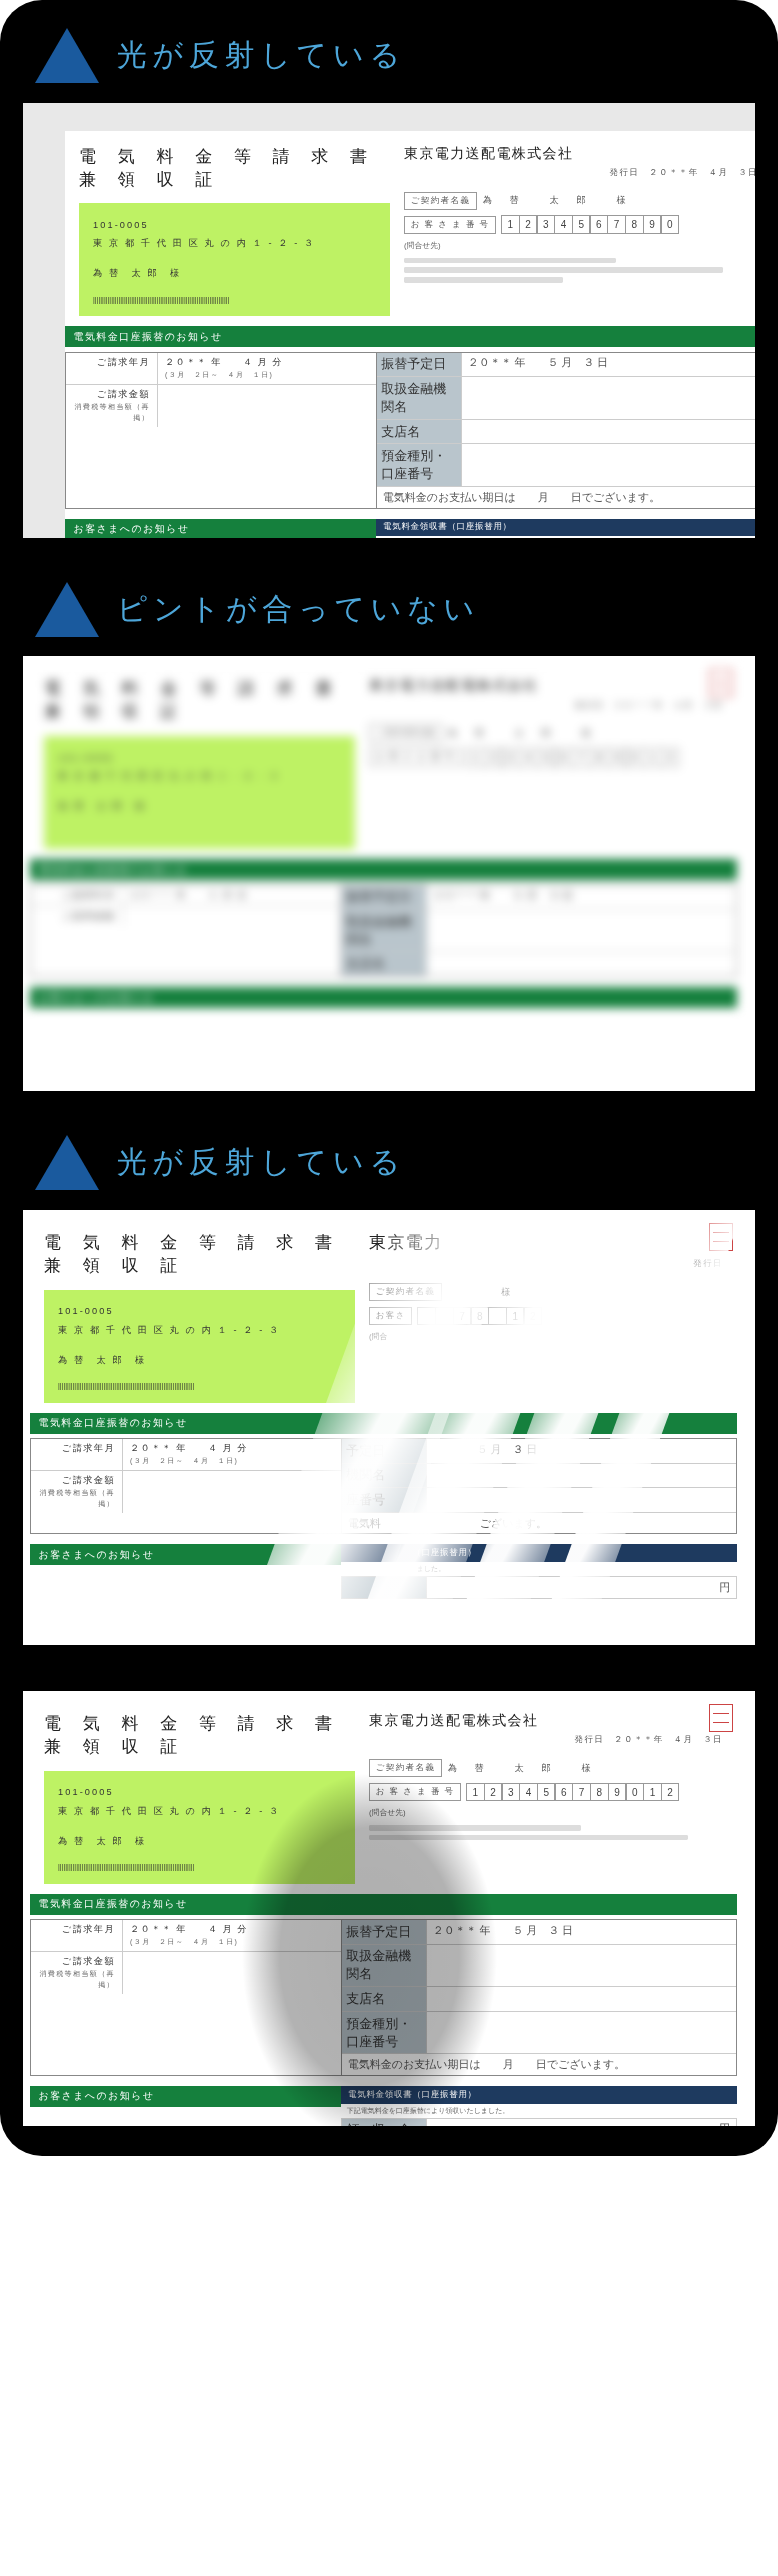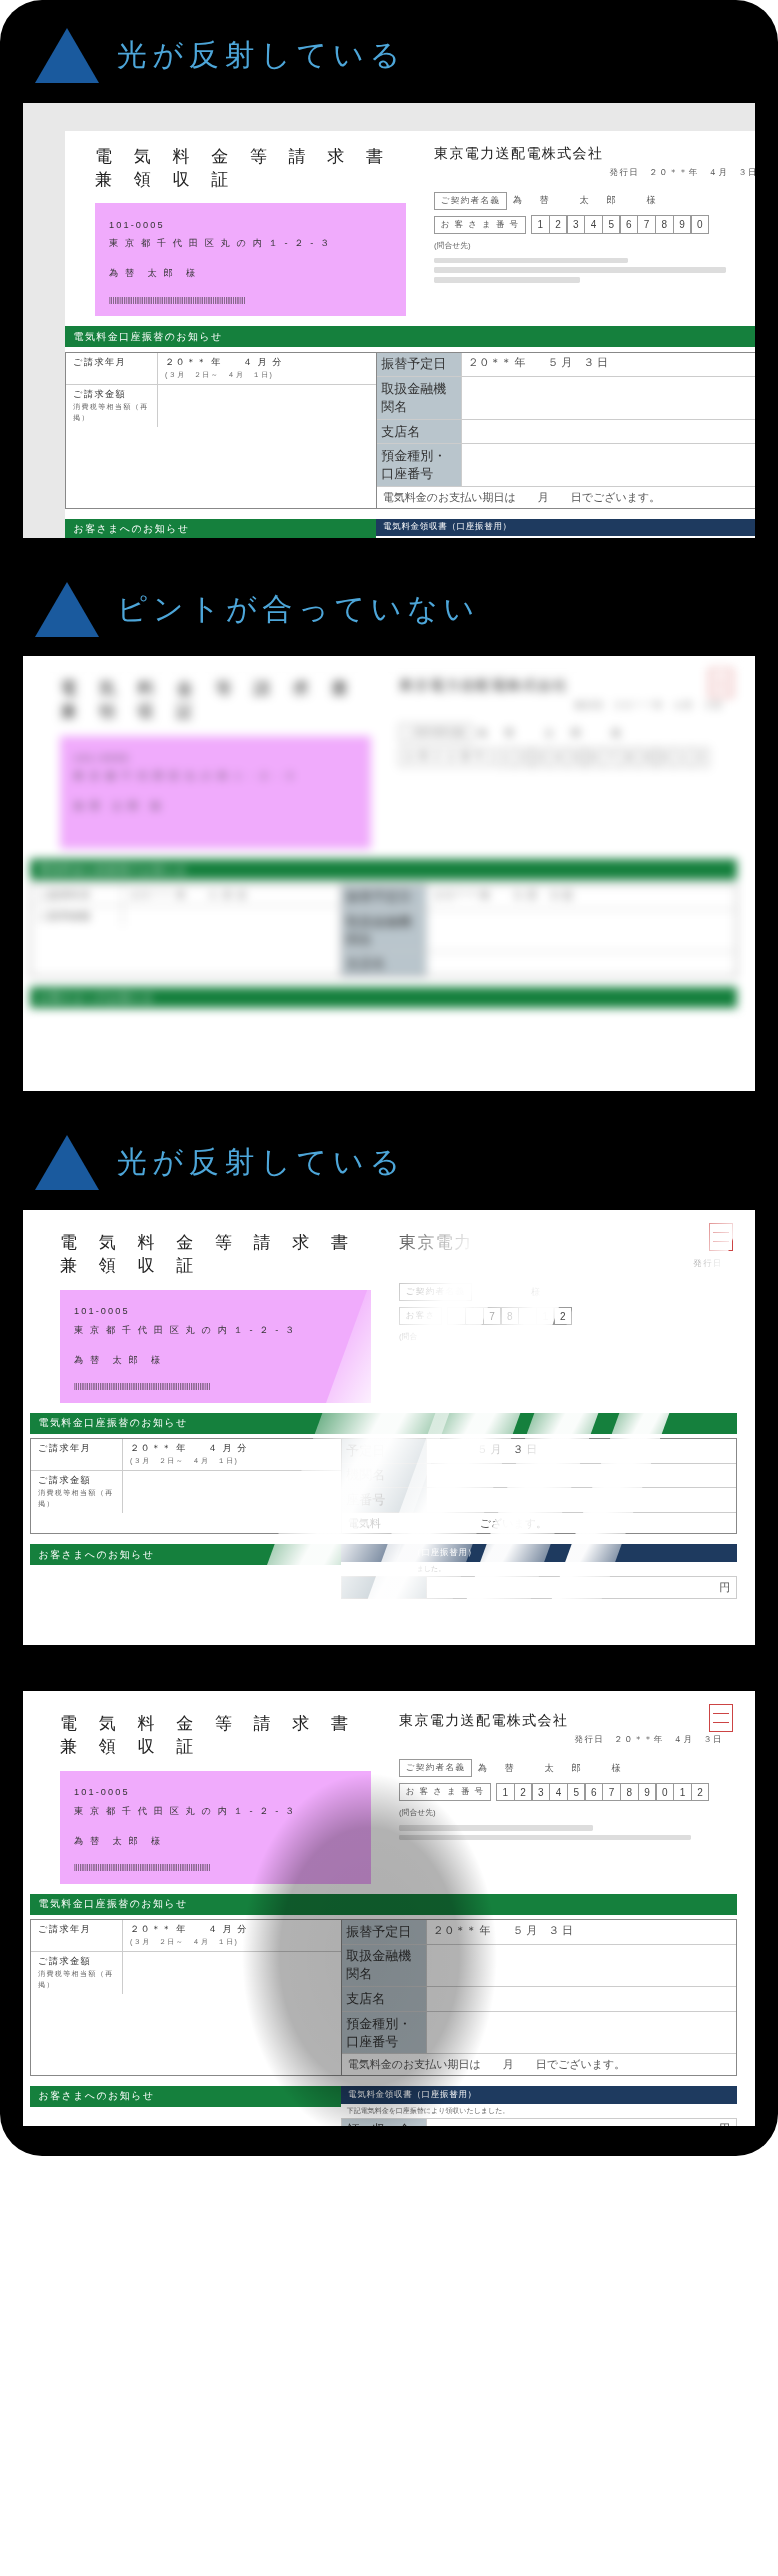--- a/index.html
+++ b/index.html
@@ -40,41 +40,41 @@
     position: relative;
   }
   
   .invoice {
     background: #fff;
     width: 707px;
     font-size: 10px;
     color: #333;
     position: absolute;
   }
-  .inv-top { display: flex; padding: 14px 14px 0 14px; gap: 28px; margin-left: 16px; }
+  .inv-top { display: flex; padding: 14px 14px 0 14px; gap: 14px; }
   .inv-left { flex: 0 0 311px; }
   .inv-right { flex: 1; }
   .inv-title { font-size: 17px; letter-spacing: 8.5px; font-weight: 500; margin-bottom: 12.7px; color: #222; }
-  .addr-box { background: #f0abfc; padding: 12.7px 14px; height: 113px; font-size: 9.2px; line-height: 2; letter-spacing: 2.1px; color: #333; }
+  .addr-box { background: #bef264; padding: 12.7px 14px; height: 113px; font-size: 9.2px; line-height: 2; letter-spacing: 2.1px; color: #333; }
   .company { font-size: 14px; letter-spacing: 1.4px; margin-bottom: 4.2px; color: #222; }
   .issue { font-size: 8.5px; text-align: right; color: #555; letter-spacing: 1.4px; margin-bottom: 12.7px; }
   .field-row { display: flex; align-items: center; gap: 5.7px; margin-bottom: 5.7px; font-size: 9.2px; }
   .field-label { border: 0.7px solid #999; padding: 2.1px 5.7px; font-size: 8.5px; color: #555; letter-spacing: 1.4px; }
   .field-val { letter-spacing: 4.2px; color: #555; }
   .num-boxes { display: flex; }
   .num-box { border: 0.7px solid #999; width: 18.4px; height: 18.4px; display: flex; align-items: center; justify-content: center; margin-left: -0.7px; font-size: 10px; color: #444;}
   .placeholder-lines { margin-top: 7px; }
   .pline { height: 5.7px; background: #ddd; margin-bottom: 4.2px; border-radius: 1.4px; }
   .band { background: #15803d; color: #fff; padding: 3.5px 8.5px; font-size: 10px; letter-spacing: 1.4px; margin-top: 10px; }
   .tbl { display: flex; border: 0.7px solid #888; }
   .tbl-left { flex: 0 0 311px; border-right: 0.7px solid #888; }
   .tbl-right { flex: 1; }
   .trow { display: flex; border-bottom: 0.7px solid #ccc; }
   .trow:last-child { border-bottom: none; }
-  .tlabel { width: 92px; padding: 3.5px 7px; font-size: 9.2px; letter-spacing: 1.4px; border-right: 0.7px solid #ccc; color: #333;}
+  .tlabel { width: 92px; padding: 3.5px 7px; font-size: 9.2px; letter-spacing: 1.4px; border-right: 0.7px solid #ccc; color: #333; text-align: right;}
   .tval { flex: 1; padding: 3.5px 7px; font-size: 9.2px; letter-spacing: 1.4px; color: #333;}
   .tsub { font-size: 7px; color: #666; }
   .rlabel { background: #b9c5cc; width: 85px; padding: 2.8px 4.2px; font-size: 13px; border-right: 0.7px solid #ccc; color:#333;}
   .rval { flex: 1; padding: 2.8px 5.7px; font-size: 11px; color: #555; font-family: Liberation Serif, serif;}
   .receipt-band { background: #1e3a5f; color: #fff; padding: 2.8px 7px; font-size: 8.5px; letter-spacing: 0.7px;}
   .small-note { font-size: 7px; color: #666; padding: 2.1px 5.7px;}
   .stamp { position: absolute; right: 4.2px; top: 5.7px; width: 24px; height: 28px; border: 1.4px solid #c44; }
   .stamp::before, .stamp::after { content:""; position:absolute; left:2.8px; right:2.8px; height:0.7px; background:#c44;}
   .stamp::before { top: 8.5px;} .stamp::after { bottom: 8.5px;}
 

